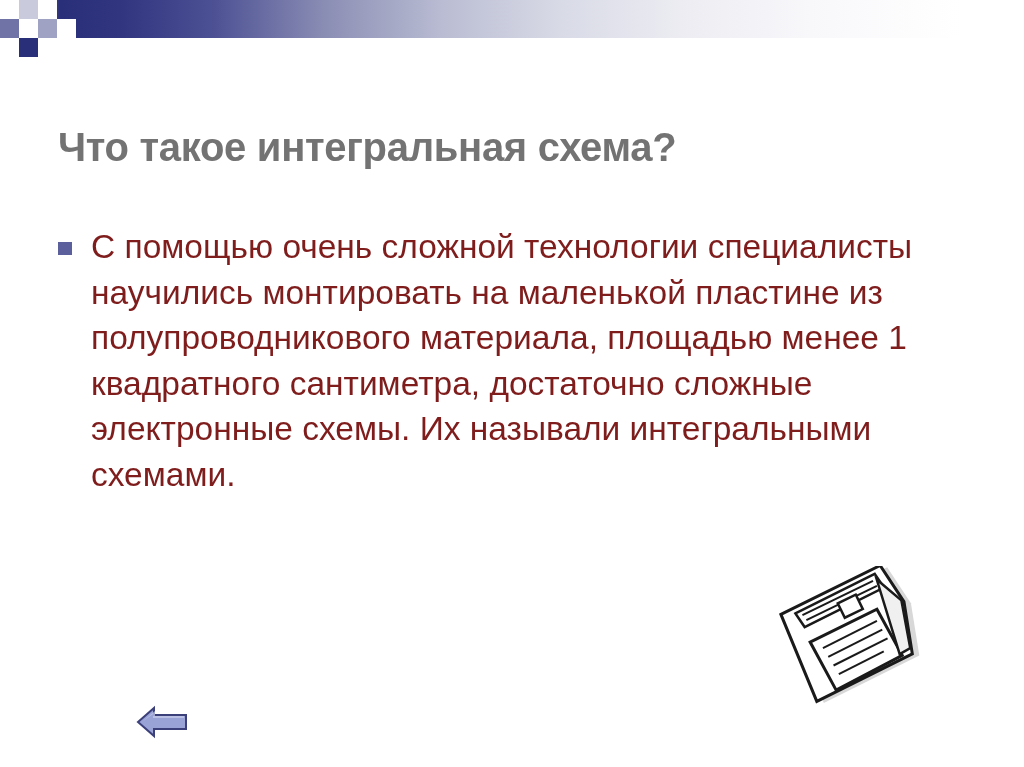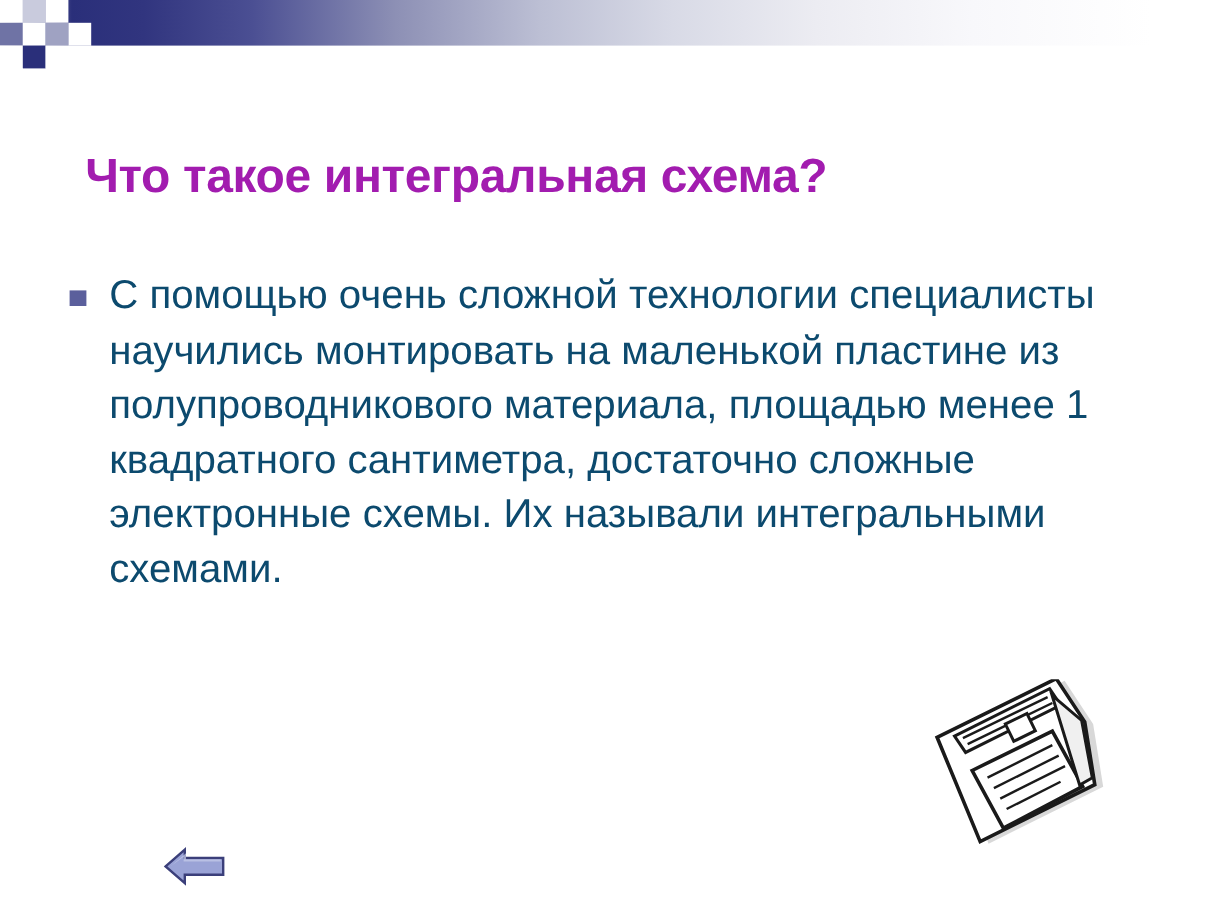--- a/index.html
+++ b/index.html
@@ -60,24 +60,23 @@
   .sq-l { left: 0px;  top: 57px; width: 19px; height: 19px; background: #ffffff; }
 
   
   .slide-title {
     position: absolute;
     left: 58px;
     top: 96px;
     width: 900px;
     font-size: 40px;
     font-weight: bold;
-    color: #a21caf;
+    color: #737373;
     letter-spacing: -0.3px;
     line-height: 48px;
-    margin-left: 13px;
   }
 
   
   .content {
     position: absolute;
     left: 58px;
     top: 224px;
     width: 890px;
   }
   .bullet-row {
@@ -88,21 +87,21 @@
     width: 14px;
     height: 13px;
     background: #5b5f9c;
     margin-top: 18px;
     margin-right: 19px;
     flex: 0 0 auto;
   }
   .bullet-text {
     font-size: 33.5px;
     line-height: 45.5px;
-    color: #0c4a6e;
+    color: #7f1d1d;
     max-width: 828px;
   }
 
   
   .back-arrow {
     position: absolute;
     left: 136px;
     top: 704px;
     width: 52px;
     height: 36px;

